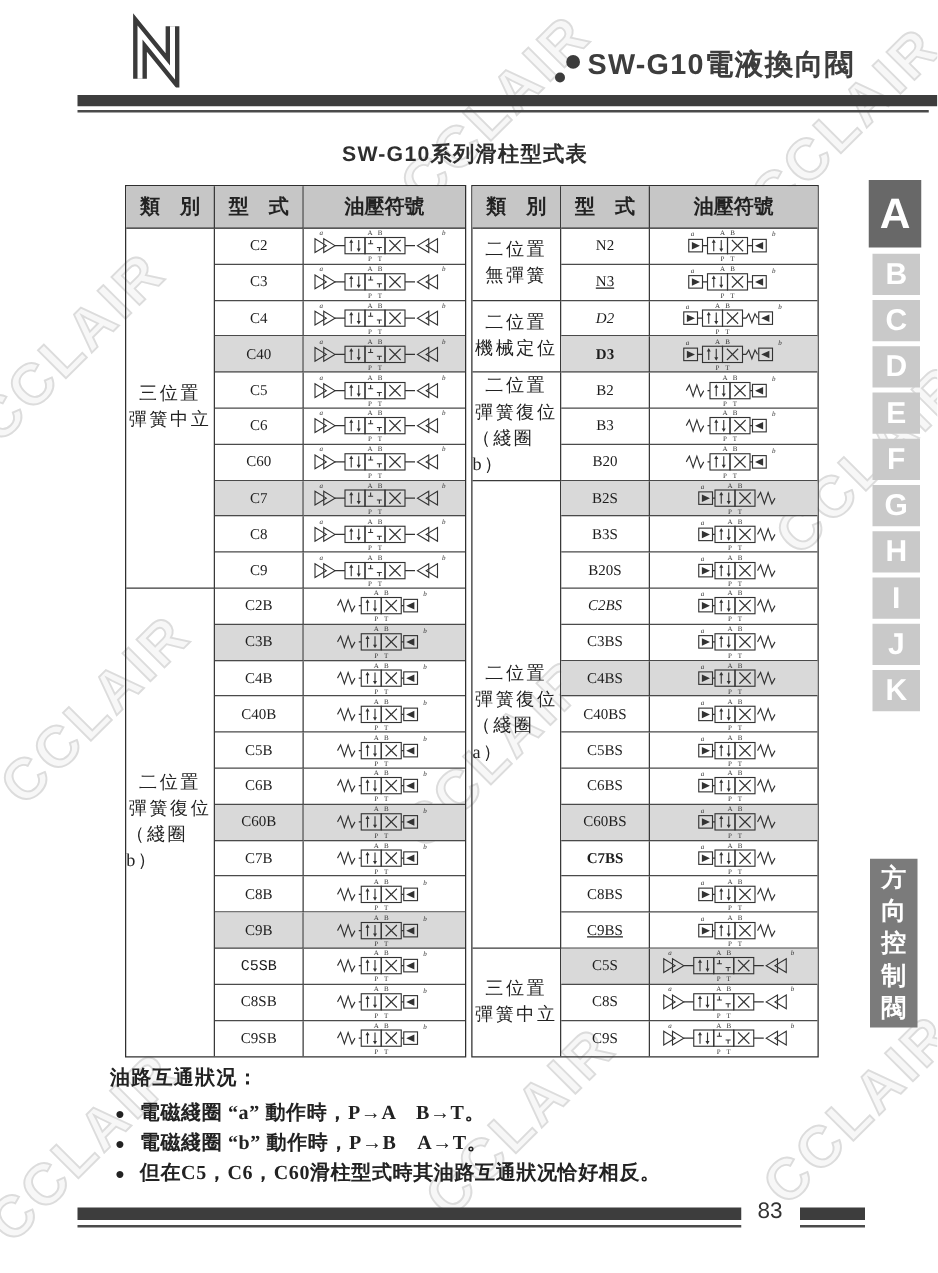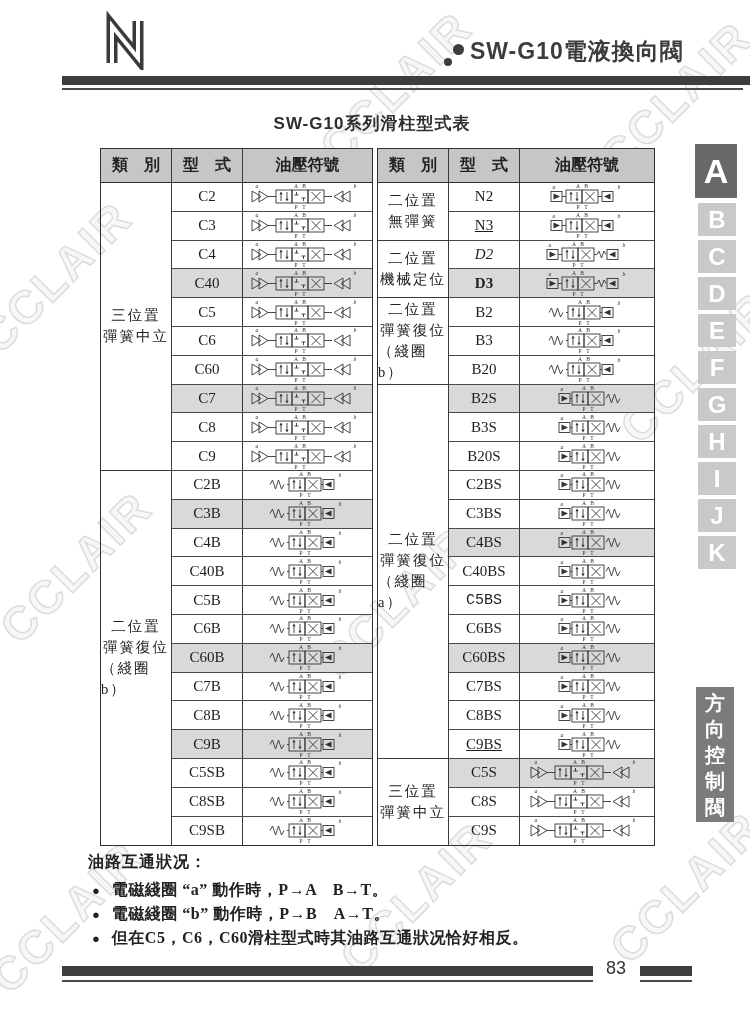--- a/index.html
+++ b/index.html
@@ -24,21 +24,21 @@
   #left-table{left:100px;top:148px;width:273px;grid-template-columns:71px 71px 1fr;}
   #right-table{left:377px;top:148px;width:278px;grid-template-columns:71px 71px 1fr;}
   .th{background:#c6c6c6;border-right:1.3px solid #3a3a3a;border-bottom:1.6px solid #2f2f2f;
       display:flex;align-items:center;justify-content:center;font-weight:bold;font-size:16px;color:#222;}
   .th:nth-child(3){border-right:none;}
   .cat{border-right:1.3px solid #3a3a3a;border-bottom:1.3px solid #3a3a3a;
       display:flex;flex-direction:column;align-items:center;justify-content:center;
       font-size:14.5px;letter-spacing:2px;line-height:21px;color:#222;}
   .cat.no-bb{border-bottom:none;}
   .cellT{border-right:1.3px solid #3a3a3a;border-bottom:1px solid #4a4a4a;
-      display:flex;align-items:center;justify-content:center;font-size:15px;color:#1d1d1d;}
+      display:flex;align-items:center;justify-content:center;font-size:12px;color:#1d1d1d;}
   .cellS{border-bottom:1px solid #4a4a4a;display:flex;align-items:center;justify-content:center;}
   .no-bb{border-bottom:none !important;}
   .hl{background:#d9d9d9;}
   
   .tab{position:absolute;left:698px;width:38px;height:33px;background:#c9c9c9;
       display:flex;align-items:center;justify-content:center;color:#ffffff;
       font-family:"Liberation Sans",sans-serif;font-weight:bold;font-size:24px;z-index:2;}
   .tab.active{left:695px;width:42px;height:54px;background:#686868;font-size:34px;}
   .dir-box{position:absolute;left:696px;top:687px;width:38px;height:135px;background:#7b7b7b;
       display:flex;flex-direction:column;align-items:center;justify-content:center;z-index:2;}
@@ -593,21 +593,21 @@
           <line x1="71" y1="13.5" x2="73" y2="13.5" fill="none" stroke="#333" stroke-width="0.9"></line>
           <rect x="73" y="8.5" width="11" height="10" fill="none" stroke="#333" stroke-width="0.9"></rect>
           <path d="M81.5 10.5 L75 13.5 L81.5 16.5 Z" fill="#333"></path>
           <text x="90" y="6" font-size="5.6" font-style="italic" fill="#333" font-family="Liberation Serif,serif" text-anchor="middle">b</text>
           <text x="51" y="5.2" font-size="5.6" fill="#333" font-family="Liberation Serif,serif" text-anchor="middle">A</text>
           <text x="59" y="5.2" font-size="5.6" fill="#333" font-family="Liberation Serif,serif" text-anchor="middle">B</text>
           <text x="51" y="26" font-size="5.6" fill="#333" font-family="Liberation Serif,serif" text-anchor="middle">P</text>
           <text x="59" y="26" font-size="5.6" fill="#333" font-family="Liberation Serif,serif" text-anchor="middle">T</text>
         </svg>
       </div>
-      <div class="cellT" style="grid-area: 22 / 2;">C5SB</div>
+      <div class="cellT" style="grid-area: 22 / 2; font-family: Liberation Mono, monospace;">C5SB</div>
       <div class="cellS" style="grid-area: 22 / 3;">
         <svg width="116" height="27" viewBox="0 0 116 27">
           <path d="M20 13.5 l2.5 -4.5 l3 9 l3 -9 l3 9 l2.5 -4.5" fill="none" stroke="#333" stroke-width="0.9"></path>
           <line x1="37" y1="13.5" x2="39" y2="13.5" fill="none" stroke="#333" stroke-width="0.9"></line>
           <rect x="39" y="7" width="16" height="13" fill="none" stroke="#333" stroke-width="0.9"></rect>
           <line x1="44" y1="18" x2="44" y2="10.5" fill="none" stroke="#333" stroke-width="0.9"></line>
           <path d="M44 8.4 l-1.6 2.8 h3.2 Z" fill="#333"></path>
           <line x1="50" y1="9" x2="50" y2="16.5" fill="none" stroke="#333" stroke-width="0.9"></line>
           <path d="M50 18.6 l-1.6 -2.8 h3.2 Z" fill="#333"></path>
           <rect x="55" y="7" width="16" height="13" fill="none" stroke="#333" stroke-width="0.9"></rect>
@@ -922,21 +922,21 @@
           <rect x="59" y="7" width="16" height="13" fill="none" stroke="#333" stroke-width="0.9"></rect>
           <line x1="62.5" y1="9" x2="71.5" y2="18" fill="none" stroke="#333" stroke-width="0.9"></line>
           <line x1="71.5" y1="9" x2="62.5" y2="18" fill="none" stroke="#333" stroke-width="0.9"></line>
           <path d="M77 13.5 l2.5 -4.5 l3 9 l3 -9 l3 9 l2.5 -4.5" fill="none" stroke="#333" stroke-width="0.9"></path>
           <text x="55" y="5.2" font-size="5.6" fill="#333" font-family="Liberation Serif,serif" text-anchor="middle">A</text>
           <text x="63" y="5.2" font-size="5.6" fill="#333" font-family="Liberation Serif,serif" text-anchor="middle">B</text>
           <text x="55" y="26" font-size="5.6" fill="#333" font-family="Liberation Serif,serif" text-anchor="middle">P</text>
           <text x="63" y="26" font-size="5.6" fill="#333" font-family="Liberation Serif,serif" text-anchor="middle">T</text>
         </svg>
       </div>
-      <div class="cellT" style="grid-area: 12 / 2;">C2BS</div>
+      <div class="cellT" style="grid-area: 12 / 2; font-style: italic;">C2BS</div>
       <div class="cellS" style="grid-area: 12 / 3;">
         <svg width="116" height="27" viewBox="0 0 116 27">
           <rect x="30" y="8.5" width="11" height="10" fill="none" stroke="#333" stroke-width="0.9"></rect>
           <path d="M32.5 10.5 L39 13.5 L32.5 16.5 Z" fill="#333"></path>
           <text x="33" y="6" font-size="5.6" font-style="italic" fill="#333" font-family="Liberation Serif,serif" text-anchor="middle">a</text>
           <line x1="41" y1="13.5" x2="43" y2="13.5" fill="none" stroke="#333" stroke-width="0.9"></line>
           <rect x="43" y="7" width="16" height="13" fill="none" stroke="#333" stroke-width="0.9"></rect>
           <line x1="48" y1="18" x2="48" y2="10.5" fill="none" stroke="#333" stroke-width="0.9"></line>
           <path d="M48 8.4 l-1.6 2.8 h3.2 Z" fill="#333"></path>
           <line x1="54" y1="9" x2="54" y2="16.5" fill="none" stroke="#333" stroke-width="0.9"></line>
@@ -1010,21 +1010,21 @@
           <rect x="59" y="7" width="16" height="13" fill="none" stroke="#333" stroke-width="0.9"></rect>
           <line x1="62.5" y1="9" x2="71.5" y2="18" fill="none" stroke="#333" stroke-width="0.9"></line>
           <line x1="71.5" y1="9" x2="62.5" y2="18" fill="none" stroke="#333" stroke-width="0.9"></line>
           <path d="M77 13.5 l2.5 -4.5 l3 9 l3 -9 l3 9 l2.5 -4.5" fill="none" stroke="#333" stroke-width="0.9"></path>
           <text x="55" y="5.2" font-size="5.6" fill="#333" font-family="Liberation Serif,serif" text-anchor="middle">A</text>
           <text x="63" y="5.2" font-size="5.6" fill="#333" font-family="Liberation Serif,serif" text-anchor="middle">B</text>
           <text x="55" y="26" font-size="5.6" fill="#333" font-family="Liberation Serif,serif" text-anchor="middle">P</text>
           <text x="63" y="26" font-size="5.6" fill="#333" font-family="Liberation Serif,serif" text-anchor="middle">T</text>
         </svg>
       </div>
-      <div class="cellT" style="grid-area: 16 / 2; font-family: Liberation Mono, monospace;">C5BS</div>
+      <div class="cellT" style="grid-area: 16 / 2;">C5BS</div>
       <div class="cellS" style="grid-area: 16 / 3;">
         <svg width="116" height="27" viewBox="0 0 116 27">
           <rect x="30" y="8.5" width="11" height="10" fill="none" stroke="#333" stroke-width="0.9"></rect>
           <path d="M32.5 10.5 L39 13.5 L32.5 16.5 Z" fill="#333"></path>
           <text x="33" y="6" font-size="5.6" font-style="italic" fill="#333" font-family="Liberation Serif,serif" text-anchor="middle">a</text>
           <line x1="41" y1="13.5" x2="43" y2="13.5" fill="none" stroke="#333" stroke-width="0.9"></line>
           <rect x="43" y="7" width="16" height="13" fill="none" stroke="#333" stroke-width="0.9"></rect>
           <line x1="48" y1="18" x2="48" y2="10.5" fill="none" stroke="#333" stroke-width="0.9"></line>
           <path d="M48 8.4 l-1.6 2.8 h3.2 Z" fill="#333"></path>
           <line x1="54" y1="9" x2="54" y2="16.5" fill="none" stroke="#333" stroke-width="0.9"></line>
@@ -1076,21 +1076,21 @@
           <rect x="59" y="7" width="16" height="13" fill="none" stroke="#333" stroke-width="0.9"></rect>
           <line x1="62.5" y1="9" x2="71.5" y2="18" fill="none" stroke="#333" stroke-width="0.9"></line>
           <line x1="71.5" y1="9" x2="62.5" y2="18" fill="none" stroke="#333" stroke-width="0.9"></line>
           <path d="M77 13.5 l2.5 -4.5 l3 9 l3 -9 l3 9 l2.5 -4.5" fill="none" stroke="#333" stroke-width="0.9"></path>
           <text x="55" y="5.2" font-size="5.6" fill="#333" font-family="Liberation Serif,serif" text-anchor="middle">A</text>
           <text x="63" y="5.2" font-size="5.6" fill="#333" font-family="Liberation Serif,serif" text-anchor="middle">B</text>
           <text x="55" y="26" font-size="5.6" fill="#333" font-family="Liberation Serif,serif" text-anchor="middle">P</text>
           <text x="63" y="26" font-size="5.6" fill="#333" font-family="Liberation Serif,serif" text-anchor="middle">T</text>
         </svg>
       </div>
-      <div class="cellT" style="grid-area: 19 / 2;">C7BS</div>
+      <div class="cellT" style="grid-area: 19 / 2; font-weight: bold;">C7BS</div>
       <div class="cellS" style="grid-area: 19 / 3;">
         <svg width="116" height="27" viewBox="0 0 116 27">
           <rect x="30" y="8.5" width="11" height="10" fill="none" stroke="#333" stroke-width="0.9"></rect>
           <path d="M32.5 10.5 L39 13.5 L32.5 16.5 Z" fill="#333"></path>
           <text x="33" y="6" font-size="5.6" font-style="italic" fill="#333" font-family="Liberation Serif,serif" text-anchor="middle">a</text>
           <line x1="41" y1="13.5" x2="43" y2="13.5" fill="none" stroke="#333" stroke-width="0.9"></line>
           <rect x="43" y="7" width="16" height="13" fill="none" stroke="#333" stroke-width="0.9"></rect>
           <line x1="48" y1="18" x2="48" y2="10.5" fill="none" stroke="#333" stroke-width="0.9"></line>
           <path d="M48 8.4 l-1.6 2.8 h3.2 Z" fill="#333"></path>
           <line x1="54" y1="9" x2="54" y2="16.5" fill="none" stroke="#333" stroke-width="0.9"></line>

